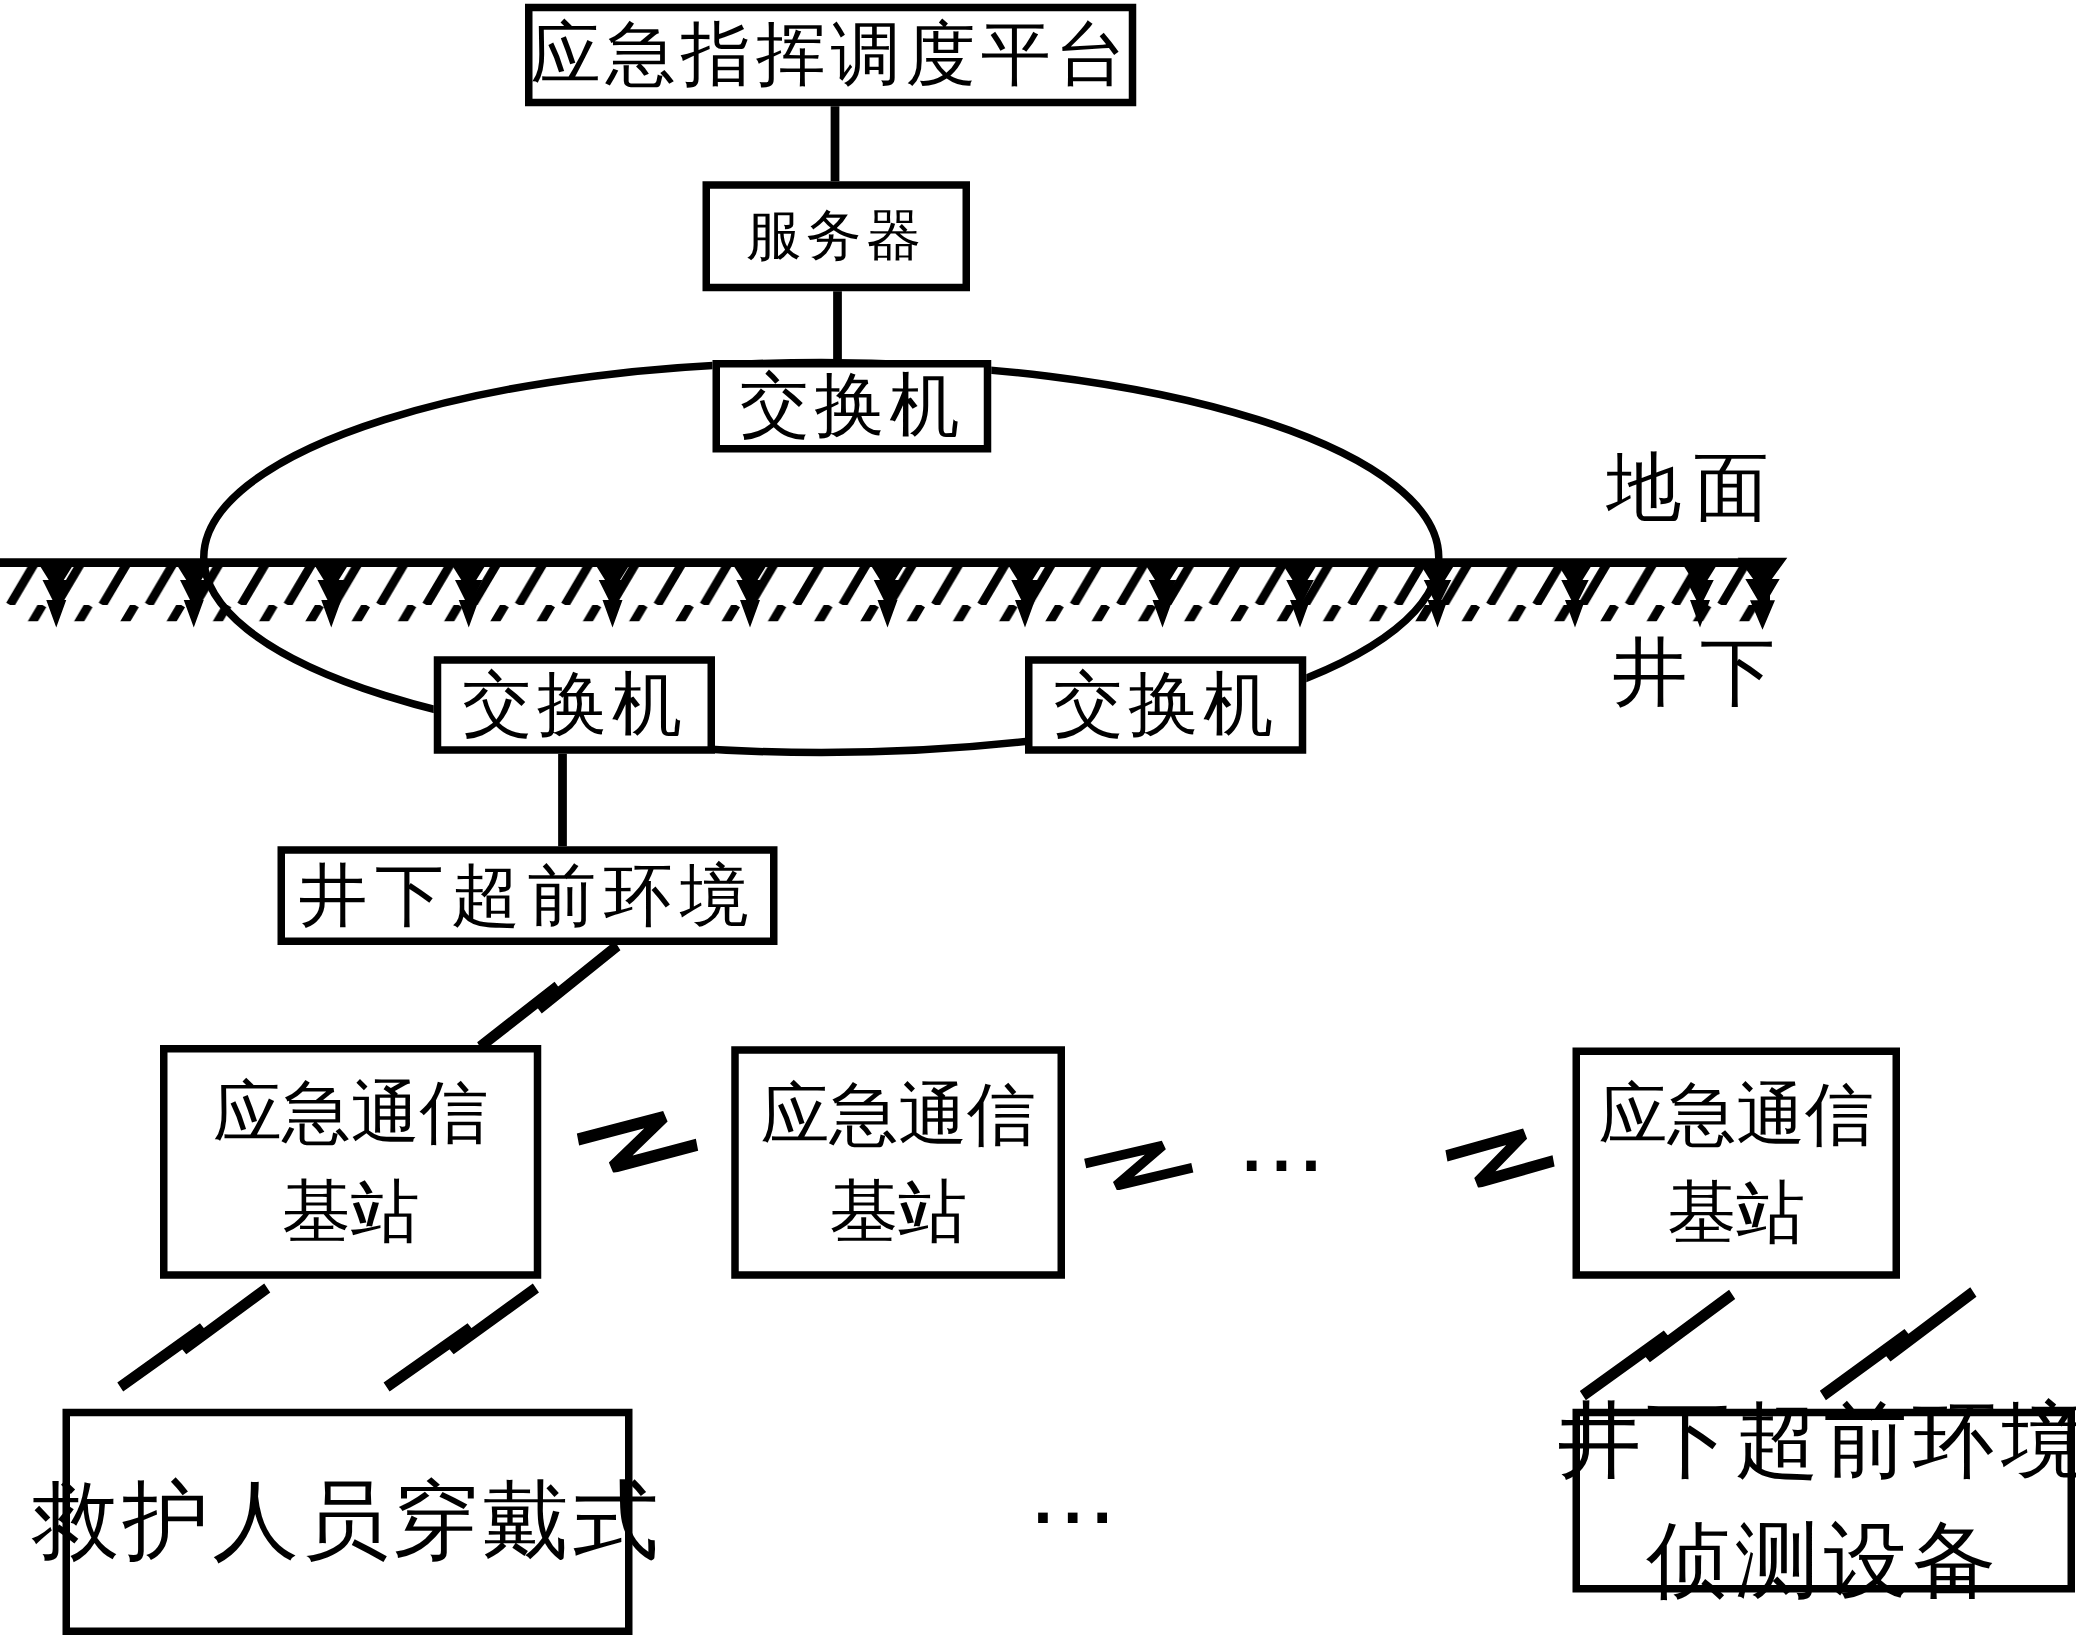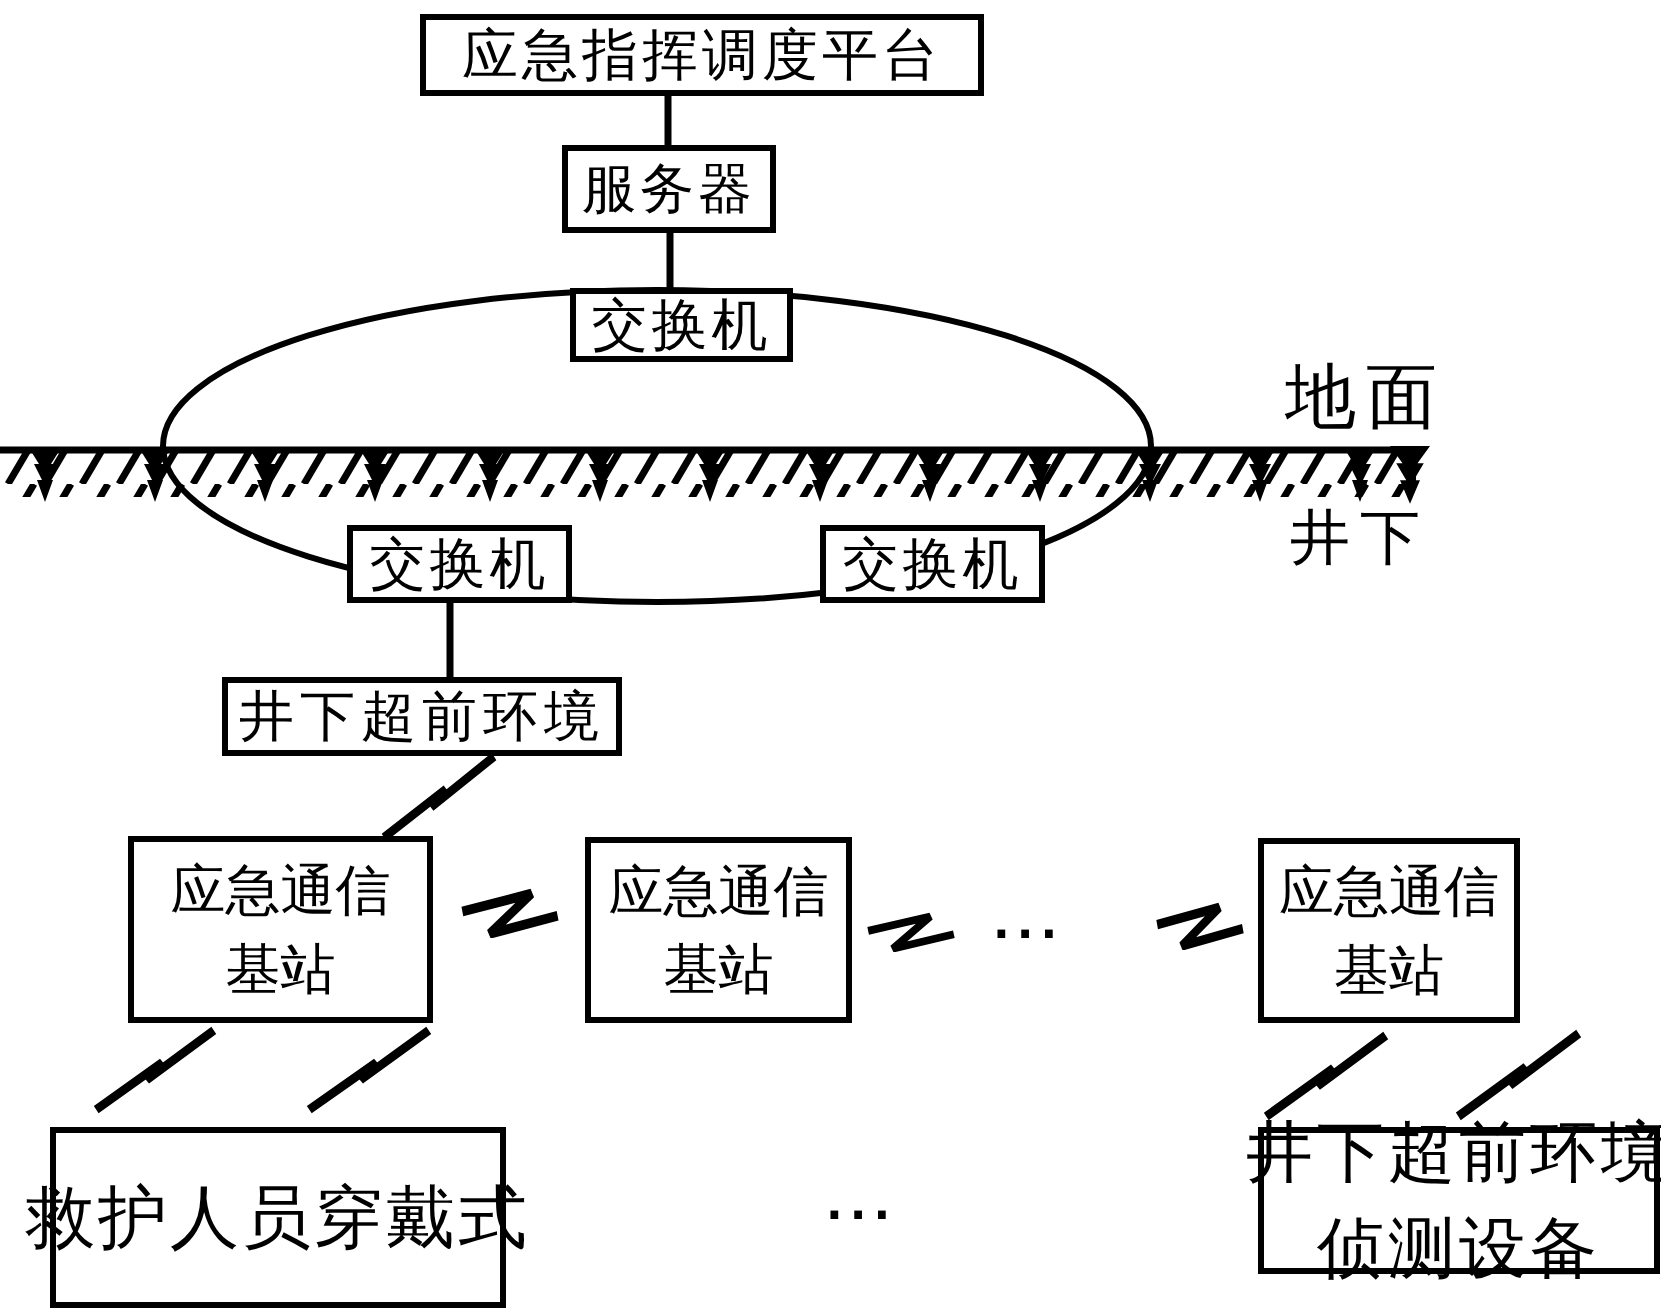--- a/index.html
+++ b/index.html
@@ -11,32 +11,32 @@
   .box{
     position:absolute;box-sizing:border-box;border:6px solid #000;background:#fff;
     display:flex;flex-direction:column;align-items:center;justify-content:center;
     text-align:center;line-height:1.42;white-space:nowrap;
   }
   .lbl{position:absolute;white-space:nowrap;}
   .dots{
     position:absolute;font-family:"DejaVu Sans","Liberation Sans",sans-serif;
     font-weight:bold;letter-spacing:7px;white-space:nowrap;
   }
-  #platform   {left:420px;top:3px;   width:564px;height:82px; font-size:56px;letter-spacing:4px;margin-top:11px;}
-  #server     {left:562px;top:145px; width:214px;height:88px; font-size:54px;letter-spacing:4px;}
+  #platform   {left:420px;top:3px;   width:489px;height:82px; font-size:56px;letter-spacing:4px;}
+  #server     {left:562px;top:145px; width:214px;height:88px; font-size:44px;letter-spacing:4px;}
   #sw-surface {left:570px;top:288px; width:223px;height:74px; font-size:56px;letter-spacing:4px;}
   #sw-ug-left {left:347px;top:525px; width:225px;height:78px; font-size:56px;letter-spacing:4px;}
   #sw-ug-right{left:820px;top:525px; width:225px;height:78px; font-size:56px;letter-spacing:4px;}
   #bs-main    {left:222px;top:677px; width:400px;height:79px; font-size:55px;letter-spacing:6px;}
   #bs1        {left:128px;top:836px; width:305px;height:187px;font-size:55px;}
   #bs2        {left:585px;top:837px; width:267px;height:186px;font-size:55px;}
   #bs3        {left:1258px;top:838px;width:262px;height:185px;font-size:55px;}
   #wearable   {left:50px;top:1127px; width:456px;height:181px;font-size:69px;letter-spacing:3px;}
   #detector   {left:1258px;top:1127px;width:402px;height:147px;font-size:67px;letter-spacing:4px;}
-  #lbl-surface    {left:1285px;top:350px;font-size:71px;letter-spacing:10px;}
+  #lbl-surface    {left:1285px;top:350px;font-size:60px;letter-spacing:10px;}
   #lbl-underground{left:1290px;top:498px;font-size:60px;letter-spacing:10px;}
   #dots-mid    {left:993px;top:897px;font-size:44px;}
   #dots-bottom {left:826px;top:1178px;font-size:44px;}
 </style>
 </head>
 <body>
 
 <div class="canvas">
 
   <svg class="layer" width="1661" height="1313" viewBox="0 0 1661 1313">

